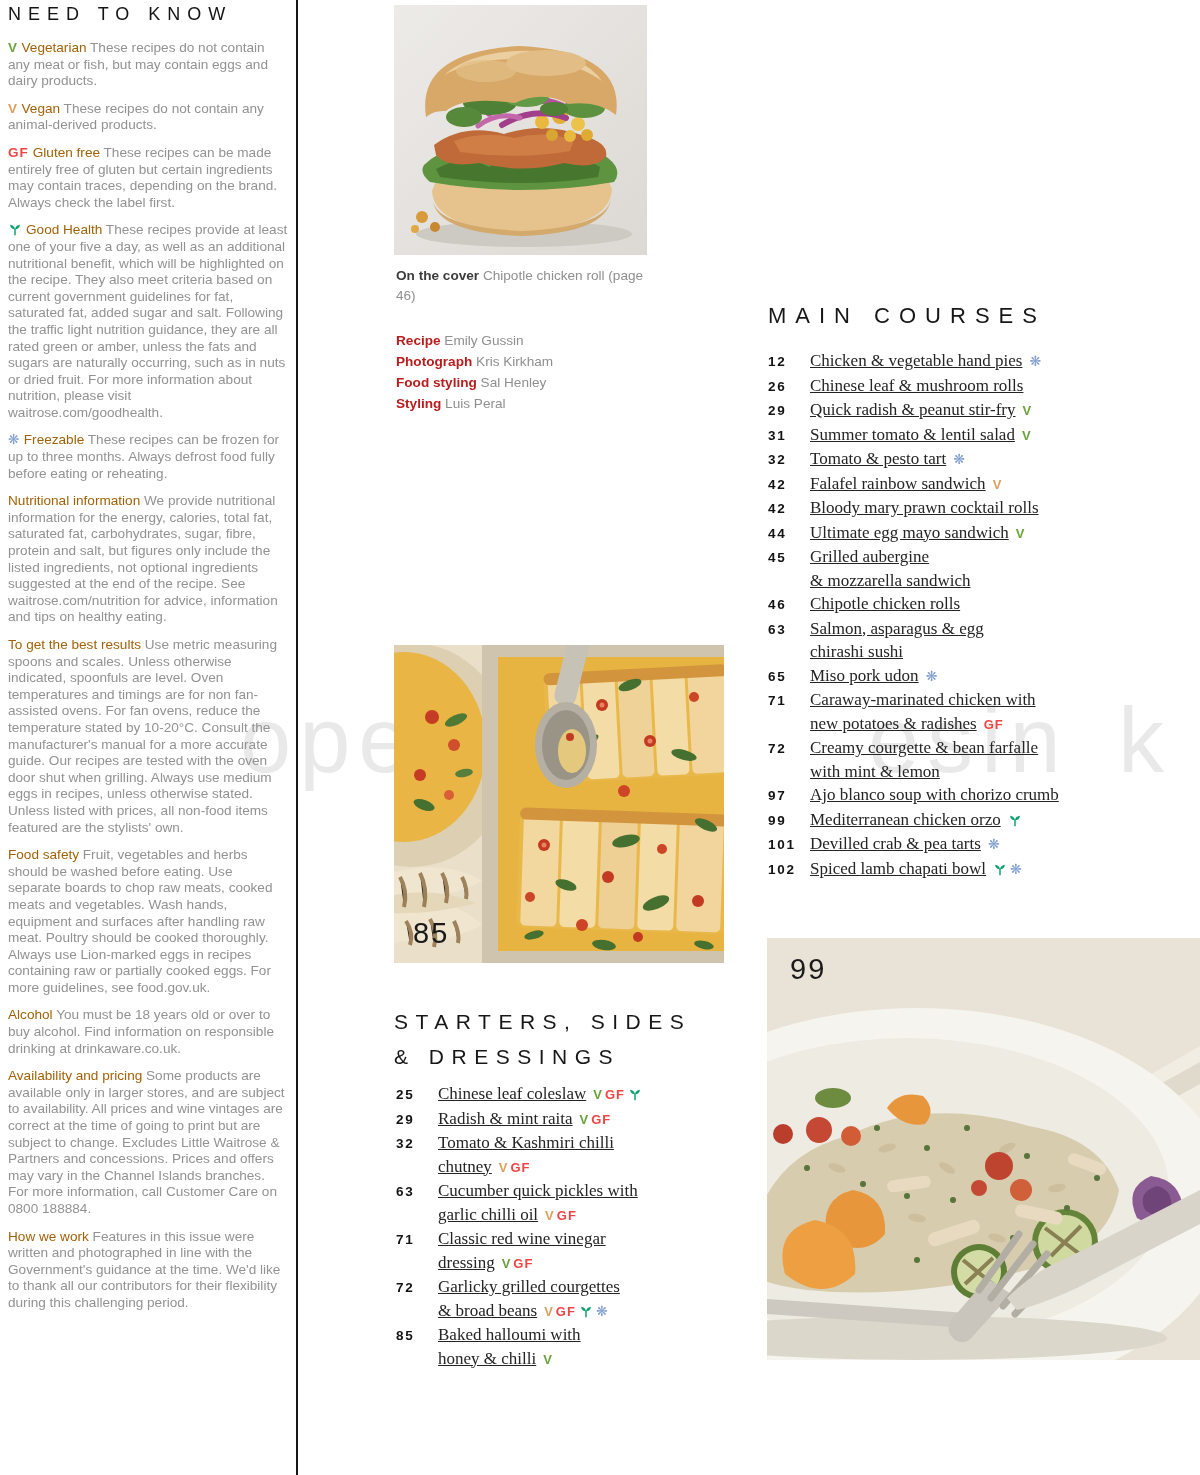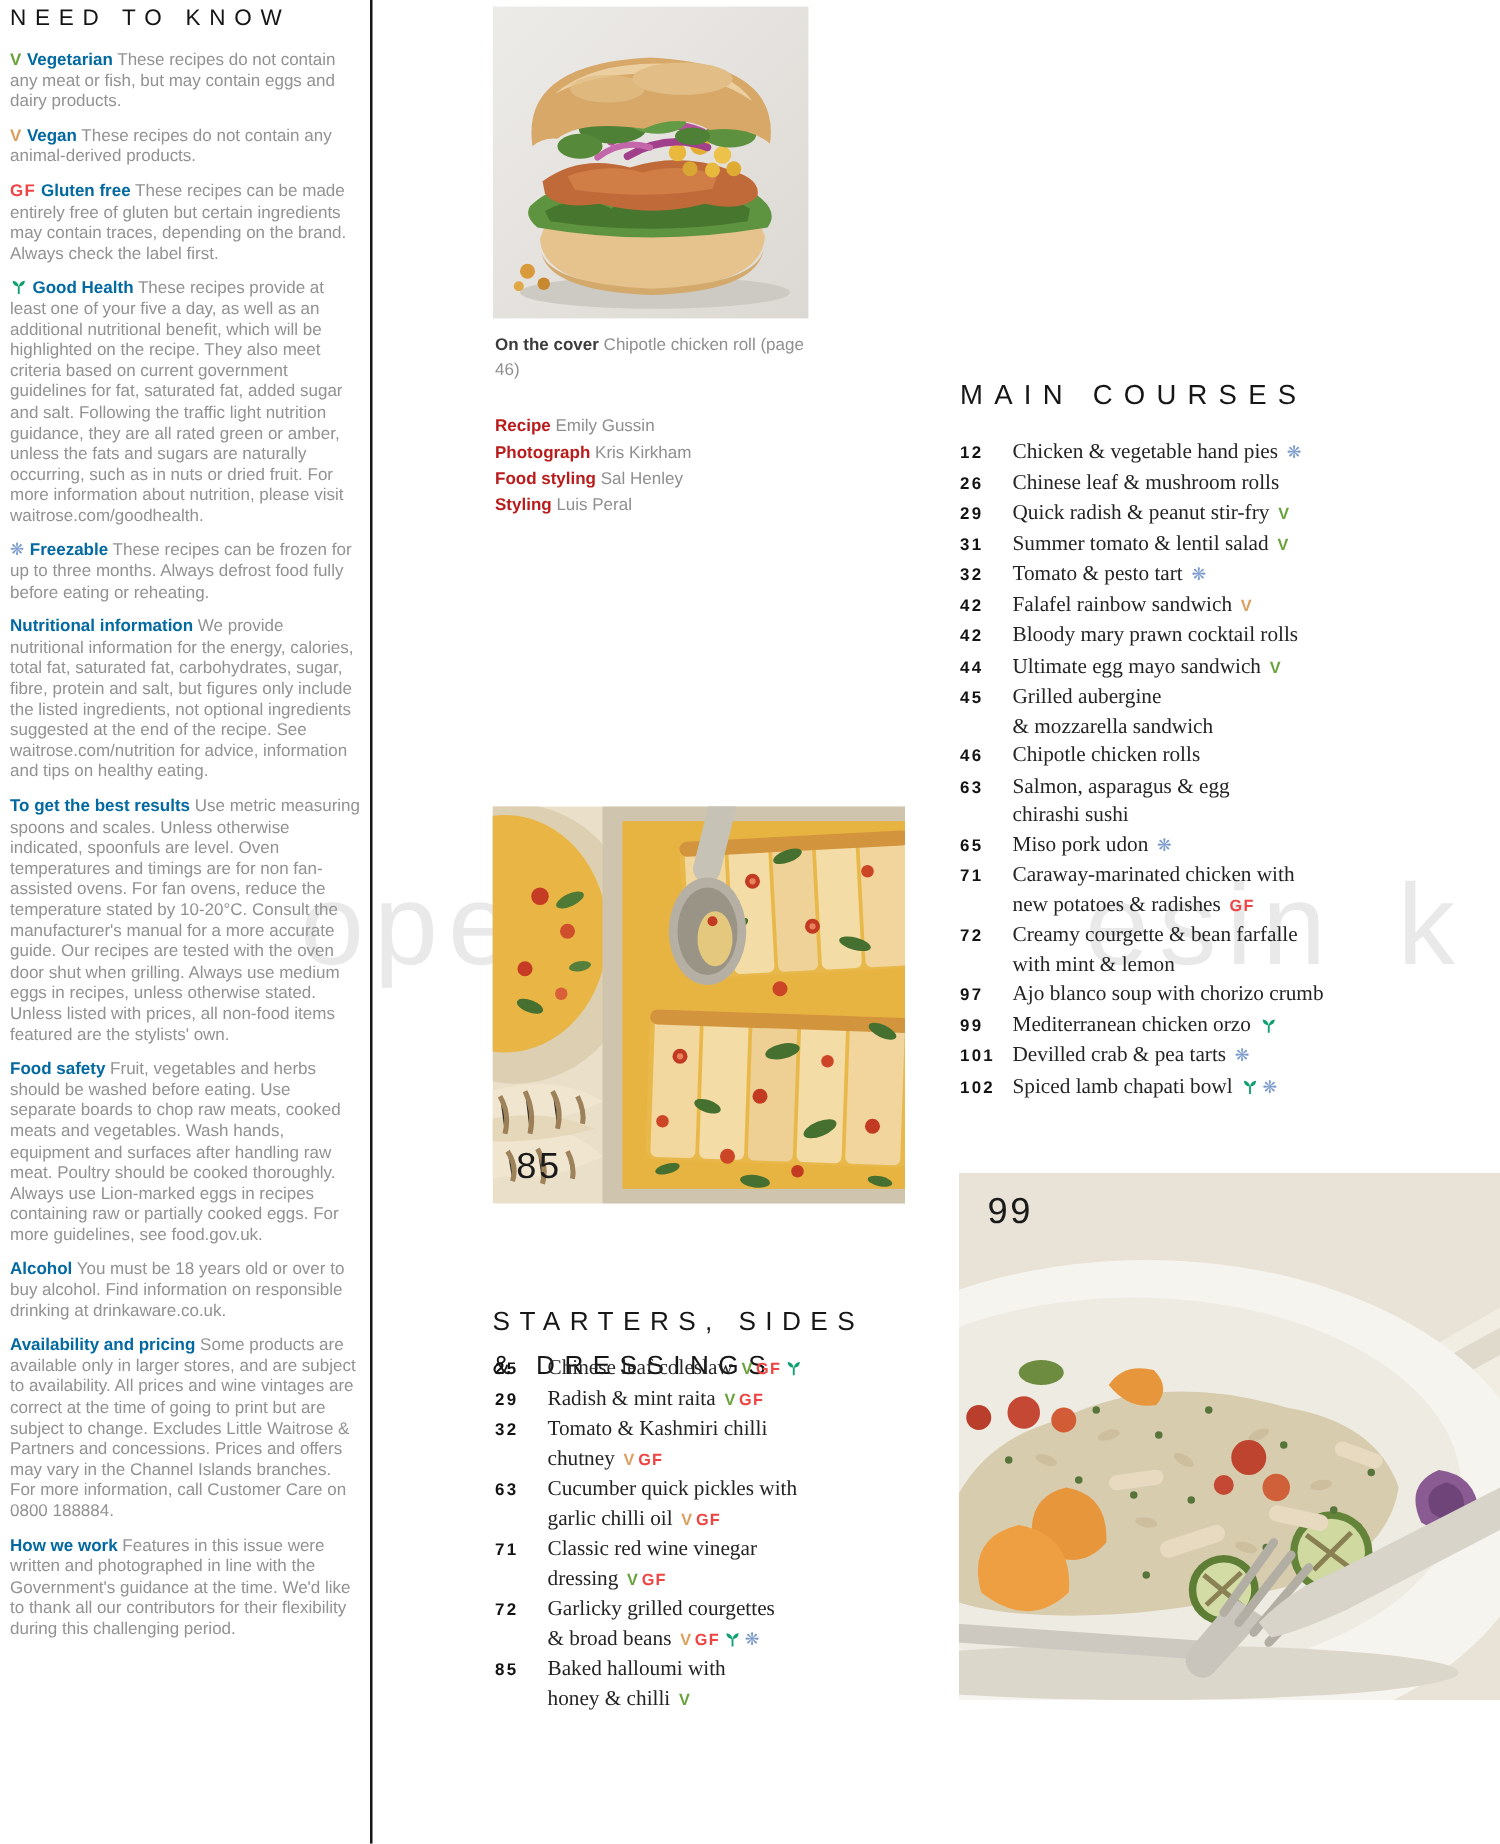--- a/index.html
+++ b/index.html
@@ -11,21 +11,21 @@
   #wm1{left:240px;top:688px;}
   #wm2{left:868px;top:688px;}
   #wm3{left:1118px;top:688px;}
 
   .divider{position:absolute;left:296px;top:0;width:2px;height:1475px;background:#161616;z-index:2;}
 
   
   .col-left{position:absolute;left:8px;top:4px;width:280px;z-index:3;}
   .ntk-title{font-weight:400;font-size:18px;letter-spacing:7px;color:#141414;margin-bottom:15px;}
   .ntk-para{font-size:13.6px;line-height:16.6px;color:#929292;margin-bottom:11px;}
-  .p-label{font-weight:700;color:#0369a1;}
+  .p-label{font-weight:400;color:#a16207;}
   .badge{font-weight:700;display:inline;}
   .p-badge{margin-right:4px;font-size:13.5px;letter-spacing:0.5px;}
   .b-veg{color:#6aa23c;}
   .b-vegan{color:#dca05e;}
   .b-gf{color:#ef4444;letter-spacing:1px;}
   .b-health{color:#0fa071;}
   .b-health svg{width:14px;height:14px;vertical-align:-2px;}
   .b-freeze{color:#7d9cce;font-weight:400;}
 
   
@@ -34,35 +34,35 @@
   .photo svg{display:block;}
   .photo-num{position:absolute;font:400 29px "Liberation Sans",sans-serif;color:#1a1a1a;letter-spacing:2px;}
   .cover-photo{left:0;top:5px;width:253px;height:250px;}
   .caption{position:absolute;left:2px;top:266px;width:258px;font-size:13.6px;line-height:19.5px;color:#8f8f8f;}
   .cap-label{font-weight:700;color:#3c3c3c;}
   .credits{position:absolute;left:2px;top:330px;width:258px;}
   .credit{font-size:13.6px;line-height:21px;color:#8f8f8f;}
   .cred-label{font-weight:700;color:#b91c1c;}
   .halloumi-photo{left:0;top:645px;width:330px;height:318px;}
   .halloumi-photo .photo-num{left:19px;bottom:13px;}
-  .starters-title{position:absolute;left:0;top:1040px;font-weight:400;font-size:21px;line-height:35px;letter-spacing:7.5px;color:#171717;}
+  .starters-title{position:absolute;left:0;top:1004px;font-weight:400;font-size:21px;line-height:35px;letter-spacing:7.5px;color:#171717;}
   .starters-list{position:absolute;left:2px;top:1082px;width:330px;}
 
   
   .col-right{position:absolute;left:768px;top:0;width:433px;height:1475px;z-index:3;}
   .main-title{position:absolute;left:0;top:303px;font-weight:400;font-size:22px;letter-spacing:9px;color:#171717;}
   .main-list{position:absolute;left:0;top:349px;width:433px;}
   .orzo-photo{left:-1px;top:938px;width:433px;height:422px;}
   .orzo-photo .photo-num{left:23px;top:15px;}
 
   
   .recipe-row{display:flex;align-items:flex-start;}
   .recipe-page{flex:none;width:42px;font-weight:700;font-size:13.5px;letter-spacing:1.8px;line-height:23.5px;color:#131313;padding-top:1px;}
   .recipe-text{font-family:"Liberation Serif",serif;font-size:17px;line-height:23.5px;color:#242424;}
-  .recipe-title{white-space:pre-line;}
+  .recipe-title{white-space:pre-line;text-decoration:underline;}
   .row-badges{display:inline;margin-left:7px;white-space:nowrap;}
   .row-badges .badge{font-size:13px;margin-right:3px;font-family:"Liberation Sans",sans-serif;}
   .row-badges .b-freeze{font-size:14px;}
 </style>
 </head>
 <body>
 
 <div class="page">
 
   <span class="wm" id="wm1">ope</span>

